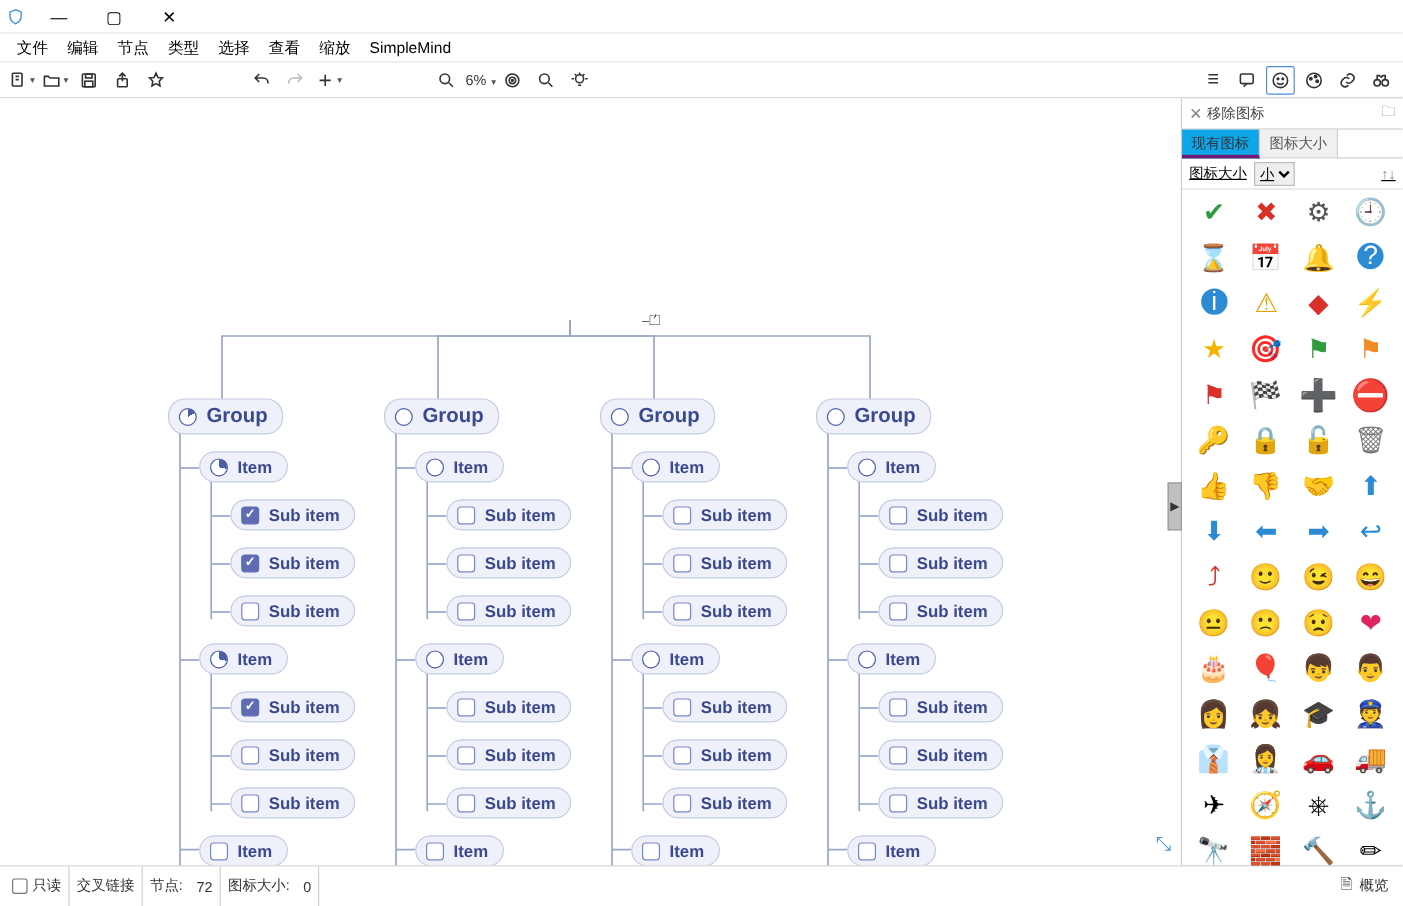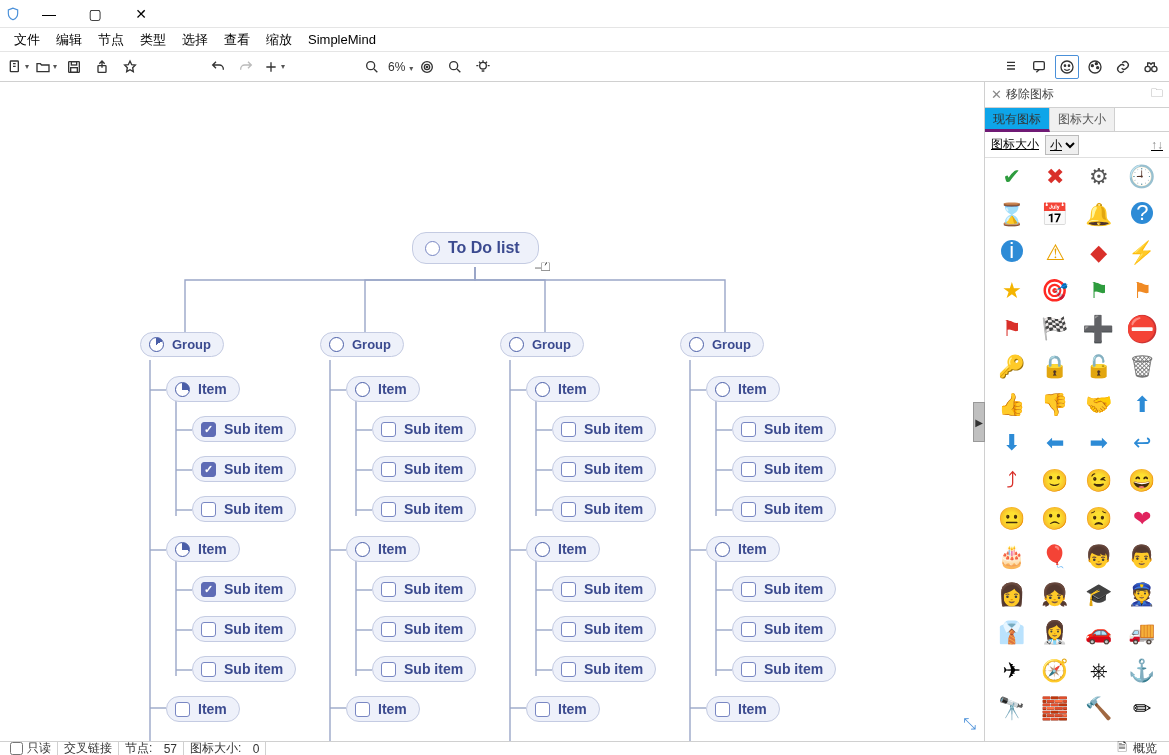--- a/index.html
+++ b/index.html
@@ -26,21 +26,21 @@
 .right-group .tb-btn.selected { border: 1px solid #4a90d9; border-radius: 2px; }
 
 
 .main { flex: 1; display: flex; min-height: 0; }
 .canvas-wrap { flex: 1; position: relative; overflow: hidden; background: #fff; }
 .canvas { position: absolute; left: 0; top: 0; width: 980px; height: 680px; }
 
 
 .node { position: absolute; background: #eef1fa; border: 1.5px solid #c4cbe2; border-radius: 14px; display: flex; align-items: center; padding: 4px 12px 4px 8px; color: #3b4a8f; font-weight: 600; font-size: 14px; }
 .node.root { font-size: 16px; padding: 6px 18px 6px 12px; }
-.node.group { font-size: 13px; }
+.node.group { font-size: 17px; }
 .cb { width: 15px; height: 15px; border: 1.5px solid #7987c3; border-radius: 3px; margin-right: 8px; background: #fff; flex-shrink: 0; display: inline-flex; align-items: center; justify-content: center; }
 .cb.round { border-radius: 50%; }
 .cb.checked { background: #5e6bb5; border-color: #5e6bb5; }
 .cb.checked::after { content: "✓"; color: #fff; font-size: 11px; line-height: 1; }
 .pie { width: 15px; height: 15px; border-radius: 50%; border: 1.5px solid #4b5fa8; margin-right: 8px; background: conic-gradient(#4b5fa8 0deg, #4b5fa8 var(--p,90deg), #fff var(--p,90deg), #fff 360deg); flex-shrink: 0; }
 .pie.empty { background: #fff; }
 .lines { position: absolute; left: 0; top: 0; pointer-events: none; }
 .resize-corner { position: absolute; right: 8px; bottom: 8px; color: #4a90d9; font-size: 16px; }
 
 
@@ -52,21 +52,21 @@
 .panel-tabs { height: 24px; display: flex; border-bottom: 1px solid #d0d0d0; font-size: 12px; }
 .panel-tab { padding: 3px 8px; border-right: 1px solid #d0d0d0; }
 .panel-tab.active { background: #0ea5e9; border-bottom: 3px solid #701a75; margin-bottom: -1px; color: #333; }
 .panel-tab:not(.active) { background: #f0f0f0; color: #555; }
 .panel-size { height: 26px; display: flex; align-items: center; padding: 0 6px; font-size: 12px; gap: 6px; border-bottom: 1px solid #e0e0e0; text-decoration: underline; }
 .panel-size select { border: 1px solid #bbb; font-size: 12px; height: 20px; }
 .icon-grid { flex: 1; overflow: auto; padding: 6px; display: grid; grid-template-columns: repeat(4, 1fr); gap: 12px 2px; align-content: start; justify-items: center; font-size: 22px; }
 .icon-cell { width: 32px; height: 26px; display: flex; align-items: center; justify-content: center; }
 
 
-.statusbar { height: 14px; border-top: 1px solid #d0d0d0; display: flex; align-items: center; padding: 0 4px; font-size: 12px; color: #333; }
+.statusbar { height: 34px; border-top: 1px solid #d0d0d0; display: flex; align-items: center; padding: 0 4px; font-size: 12px; color: #333; }
 .status-seg { padding: 0 6px; border-right: 1px solid #d0d0d0; height: 100%; display: flex; align-items: center; gap: 4px; }
 .status-seg:last-of-type { border-right: none; }
 .status-right { margin-left: auto; display: flex; align-items: center; gap: 6px; padding: 0 8px; }
 </style>
 </head>
 <body>
 
 <div class="titlebar">
   <svg class="shield" viewBox="0 0 24 24" fill="none" stroke="currentColor" stroke-width="2">
       <path d="M12 2 4 5v6c0 5 3.5 9 8 11 4.5-2 8-6 8-11V5l-8-3z"></path>
@@ -266,24 +266,20 @@
             <path d="M716 388 H 732"></path>
             <path d="M716 428 H 732"></path>
             <path d="M716 476 V 594"></path>
             <path d="M716 508 H 732"></path>
             <path d="M716 548 H 732"></path>
             <path d="M716 588 H 732"></path>
           </g>
       </g>
     </svg>
     <div class="canvas" id="canvas">
-        <div class="node root" style="left: 412px; top: 150px;">
-          <span class="cb round"></span>
-          <span>To Do list</span>
-        </div>
         <div class="node group" style="left: 140px; top: 250px;">
           <span class="pie " style="--p:60deg"></span>
           <span>Group</span>
         </div>
         <div class="node " style="left: 166px; top: 294px;">
           <span class="pie " style="--p:100deg"></span>
           <span>Item</span>
         </div>
         <div class="node " style="left: 192px; top: 334px;">
           <span class="cb checked"></span>
@@ -524,19 +520,19 @@
 </div>
 
 <div class="statusbar">
   <div class="status-seg">
       <input type="checkbox" style="">
       <span>只读</span>
     </div>
   <div class="status-seg">
       <span>交叉链接</span>
     </div>
-  <div class="status-seg"><span>节点:</span>&nbsp;<span>57</span></div>
+  <div class="status-seg"><span>节点:</span>&nbsp;<span>72</span></div>
   <div class="status-seg"><span>图标大小:</span>&nbsp;<span>0</span></div>
   <div class="status-right">
       <span>🗎</span>
       <span>概览</span>
     </div>
 </div>
 
 </body></html>

